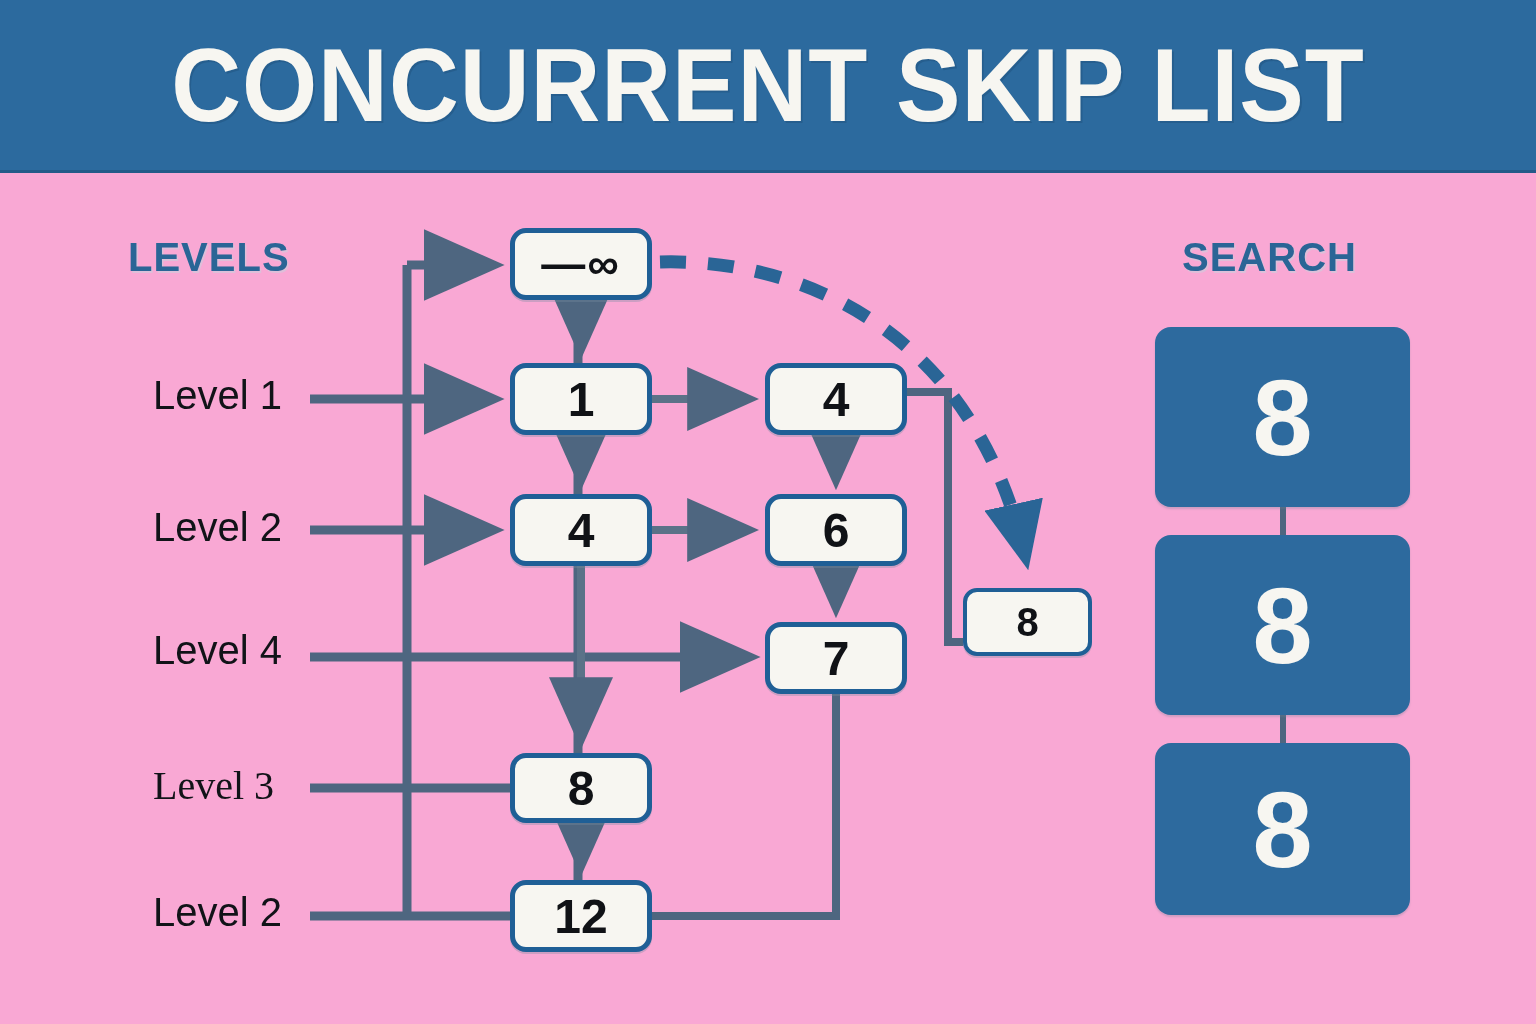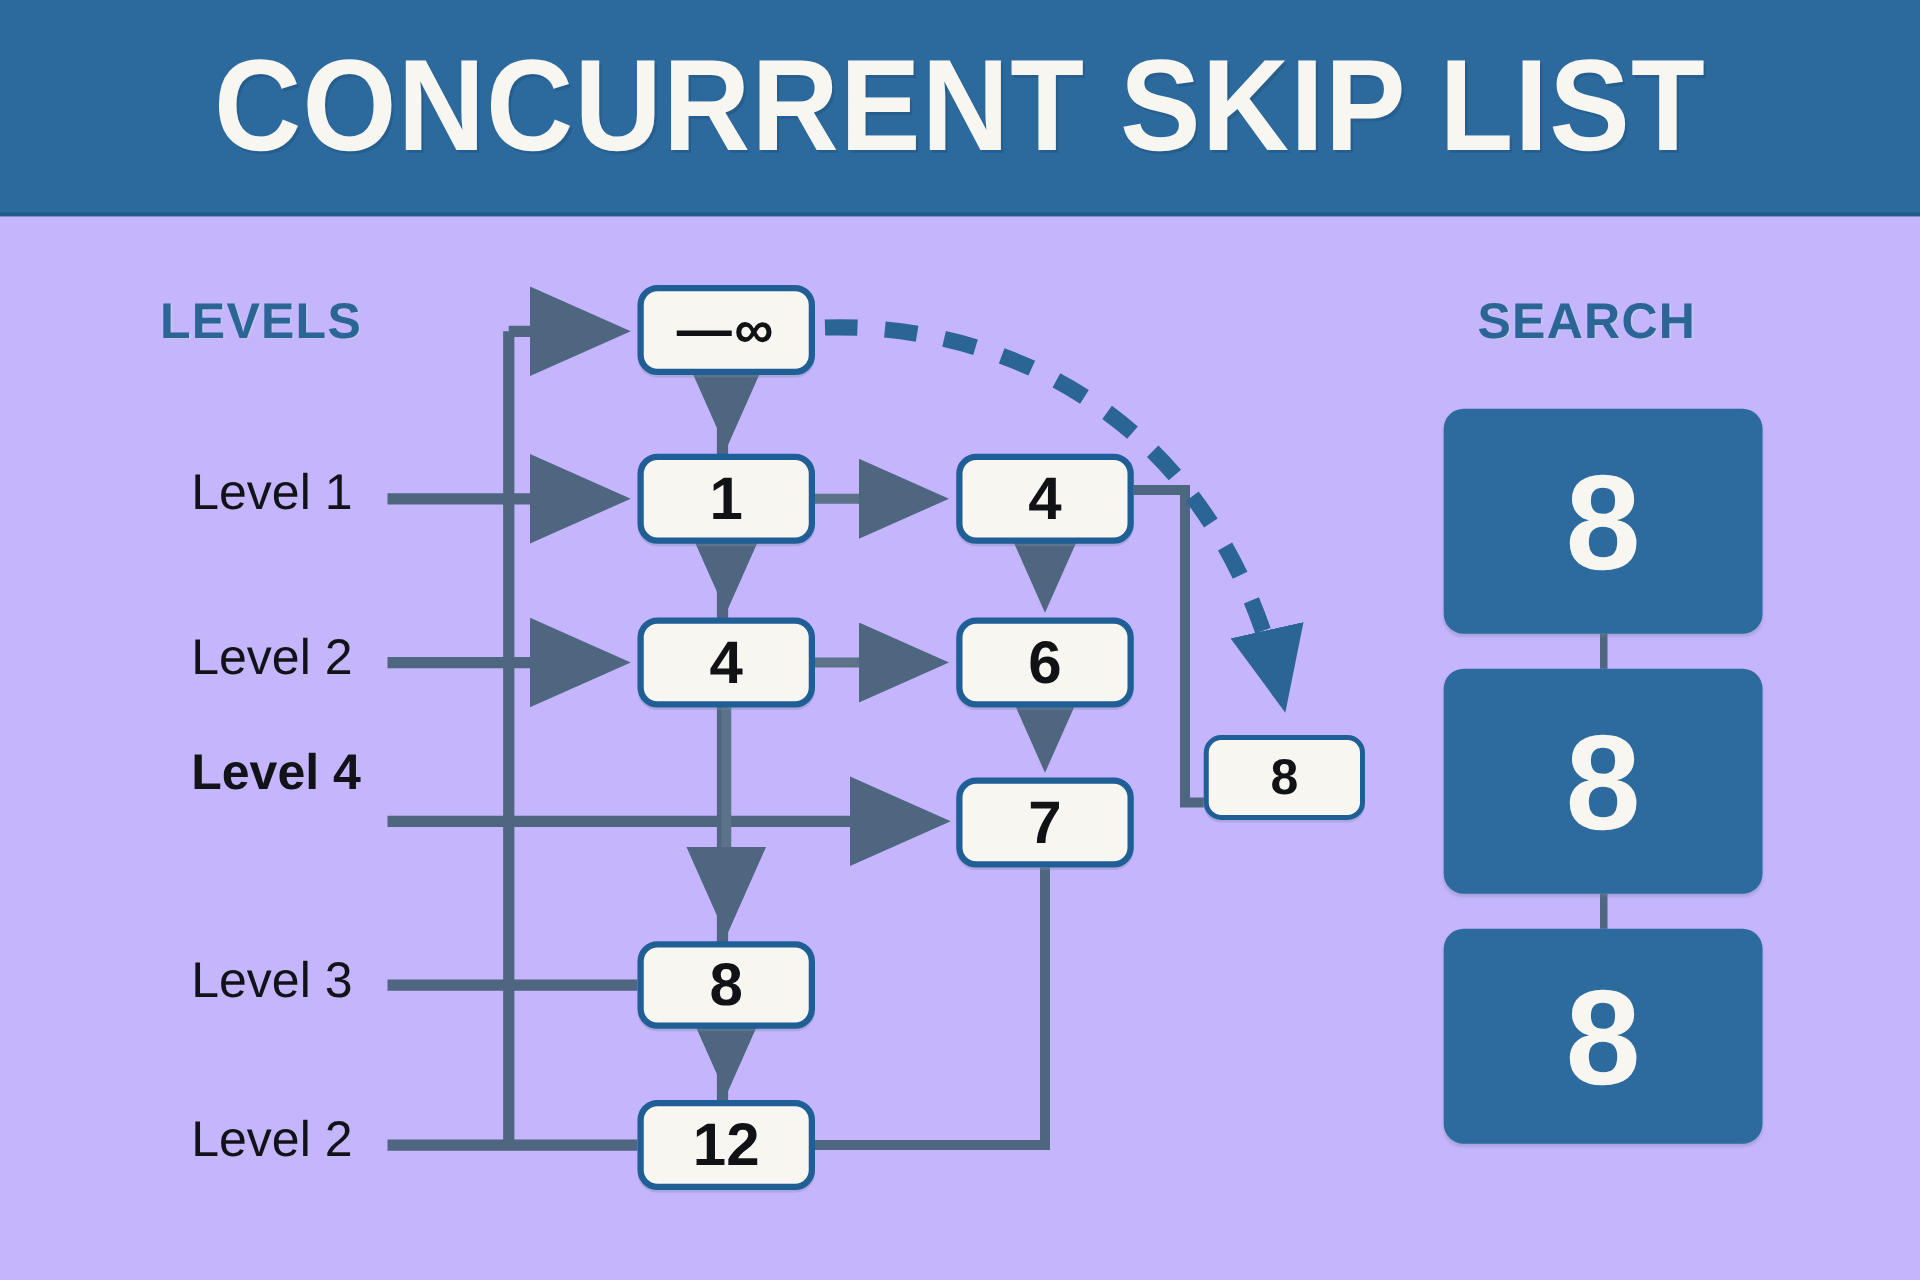--- a/index.html
+++ b/index.html
@@ -4,21 +4,21 @@
 <style>
   html, body {
     margin: 0;
     padding: 0;
     background: #f5f4ef;
   }
   #page {
     position: relative;
     width: 1536px;
     height: 1024px;
-    background: #c4b5fd;
+    background: #f9a8d4;
     overflow: hidden;
     font-family: "Liberation Sans", sans-serif;
   }
 
   
   #header-bar {
     position: absolute;
     left: 0; top: 0;
     width: 1536px;
     height: 173px;
@@ -125,22 +125,22 @@
 
   <div id="header-bar">
     <div id="header-title">CONCURRENT SKIP LIST</div>
   </div>
 
   <div class="section-heading" id="search-heading">SEARCH</div>
   <div class="section-heading" id="levels-heading">LEVELS</div>
 
   <div class="level-label" style="left:133px; top:395px;">Level 1</div>
   <div class="level-label" style="left:133px; top:527px;">Level 2</div>
-  <div class="level-label" style="left:133px; top:619px;font-weight:bold;">Level 4</div>
-  <div class="level-label" style="left:133px; top:785px;">Level 3</div>
+  <div class="level-label" style="left:133px; top:650px;">Level 4</div>
+  <div class="level-label" style="left:133px; top:785px;font-family:Liberation Serif, serif;">Level 3</div>
   <div class="level-label" style="left:133px; top:912px;">Level 2</div>
 
   <svg id="wires" viewBox="0 0 1536 1024">
     <defs>
       <marker id="ah-gray" markerWidth="9" markerHeight="8" refX="7.6" refY="4" orient="auto" markerUnits="strokeWidth">
         <path d="M0,0 L9,4 L0,8 Z" fill="#4e6680"></path>
       </marker>
       <marker id="ah-blue" markerWidth="5.2" markerHeight="4.6" refX="4.4" refY="2.3" orient="auto" markerUnits="strokeWidth">
         <path d="M0,0 L5.2,2.3 L0,4.6 Z" fill="#2a6596"></path>
       </marker>

